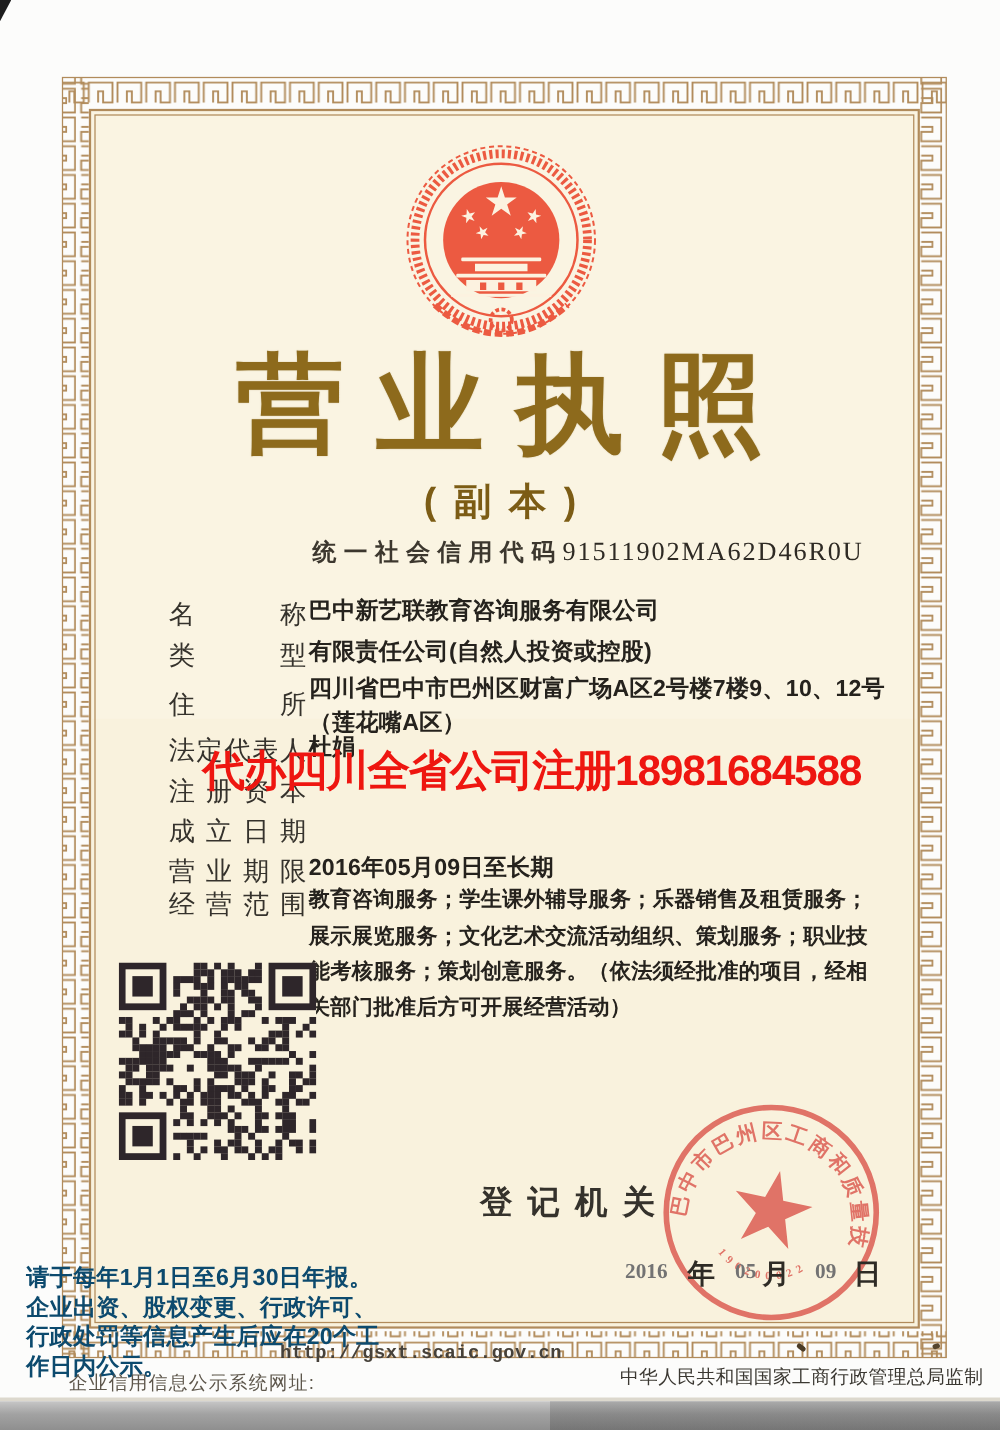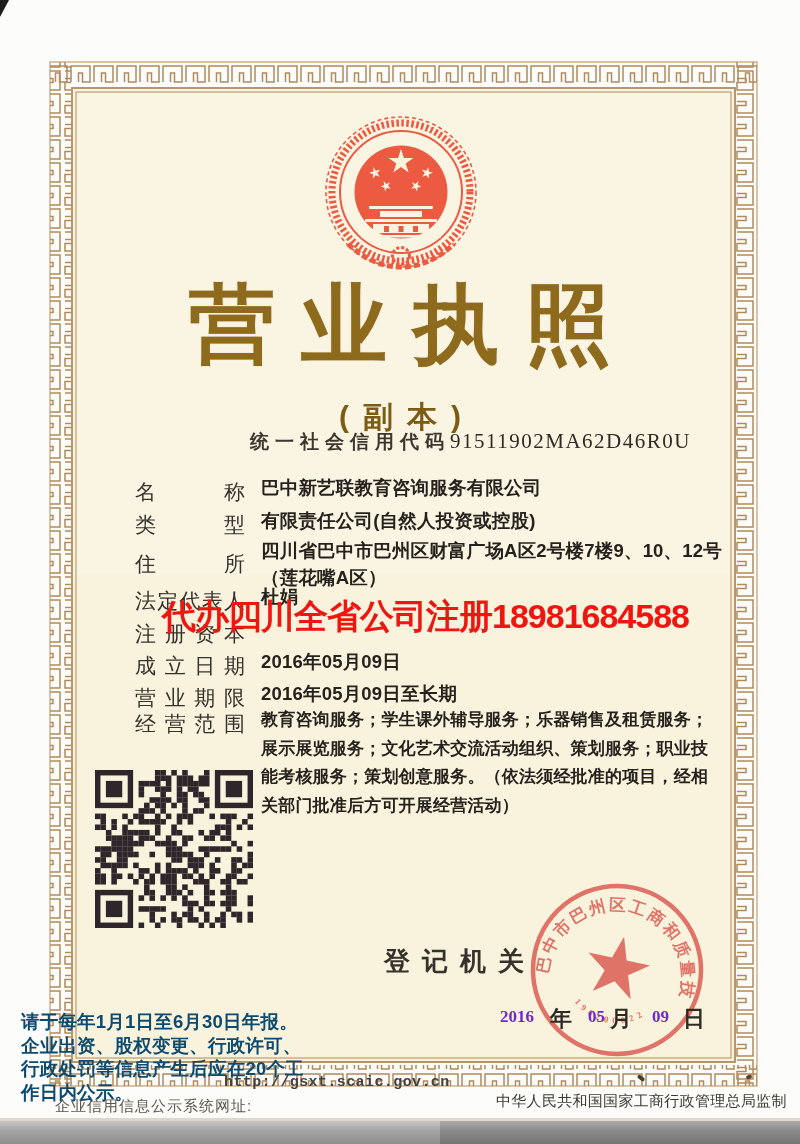--- a/index.html
+++ b/index.html
@@ -17,55 +17,55 @@
   
   .title{
     left:0;right:0;top:276px;text-align:center;z-index:2;
     font-size:86px;font-weight:700;color:#8d6a1c;
     letter-spacing:26px;text-indent:26px;line-height:96px;
     text-shadow:0 0 1px rgba(120,90,20,.45);
   }
   .subtitle{
     left:0;right:0;top:381px;text-align:center;z-index:2;
     font-size:30px;font-weight:700;color:#7c5c15;
-    letter-spacing:14px;text-indent:14px;margin-top:16px;
+    letter-spacing:14px;text-indent:14px;
   }
   
   .code-row{left:250px;top:429px;z-index:2;display:flex;align-items:baseline;justify-content:space-between;}
   .code-label{font-size:19px;font-weight:700;color:#3c372e;letter-spacing:6px;}
   .code-value{font-family:"Liberation Serif",serif;font-size:21px;font-weight:500;
     color:#2e2a24;letter-spacing:1.5px;}
   
   .field{position:absolute;left:135px;width:590px;display:flex;z-index:2;}
   .f-label{
     width:110px;flex:0 0 110px;font-size:21px;color:#35322c;font-weight:500;
     text-align:justify;text-align-last:justify;text-justify:inter-character;
     padding-top:5px;line-height:26px;
   }
   .f-value{
-    margin-left:16px;width:462px;font-size:18.5px;font-weight:700;color:#25221d;
+    margin-left:2px;width:462px;font-size:18.5px;font-weight:700;color:#25221d;
     line-height:27px;letter-spacing:.2px;
   }
   .f-value.small{font-size:17px;line-height:28.5px;}
   
   .watermark{
     left:162px;top:594px;z-index:5;white-space:nowrap;
     font-size:34px;font-weight:600;color:#ee1610;letter-spacing:-1px;
   }
   
   #qr{left:95px;top:770px;z-index:2;}
   
   .reg-label{left:384px;top:944px;z-index:2;font-size:26px;font-weight:600;
     color:#35322c;letter-spacing:12px;white-space:nowrap;}
   
   #seal{left:505px;top:858px;z-index:4;opacity:.88;}
   
   .date-row{left:500px;top:1004px;z-index:5;display:flex;align-items:flex-end;white-space:nowrap;}
   .dnum{font-family:"Liberation Serif",serif;font-size:17px;font-weight:600;
-    color:#6d28d9;transform:translateY(-7px);text-align:right;}
+    color:#737373;transform:translateY(-7px);text-align:right;}
   .dchar{font-size:22px;font-weight:700;color:#2e2b25;}
   .date-row span:nth-child(2){margin-left:16px;}
   .date-row span:nth-child(3){margin-left:16px;}
   .date-row span:nth-child(4){margin-left:5px;}
   .date-row span:nth-child(5){margin-left:20px;}
   .date-row span:nth-child(6){margin-left:14px;}
   
   .notice{
     left:21px;top:1010px;width:300px;z-index:5;
     font-size:18.5px;font-weight:700;color:#0c4a6e;line-height:23.5px;
@@ -168,21 +168,20 @@
 </div>
 <div class="field" style="top:583px">
   <div class="f-label">法定代表人</div>
   <div class="f-value">杜娟</div>
 </div>
 <div class="field" style="top:616px">
   <div class="f-label">注册资本</div>
 </div>
 <div class="field" style="top:648px">
   <div class="f-label">成立日期</div>
-  <div class="f-value">2016年05月09日</div>
 </div>
 <div class="field" style="top:680px">
   <div class="f-label">营业期限</div>
   <div class="f-value">2016年05月09日至长期</div>
 </div>
 <div class="field" style="top:706px">
   <div class="f-label">经营范围</div>
   <div class="f-value small">教育咨询服务；学生课外辅导服务；乐器销售及租赁服务；展示展览服务；文化艺术交流活动组织、策划服务；职业技能考核服务；策划创意服务。（依法须经批准的项目，经相关部门批准后方可开展经营活动）</div>
 </div>
 

